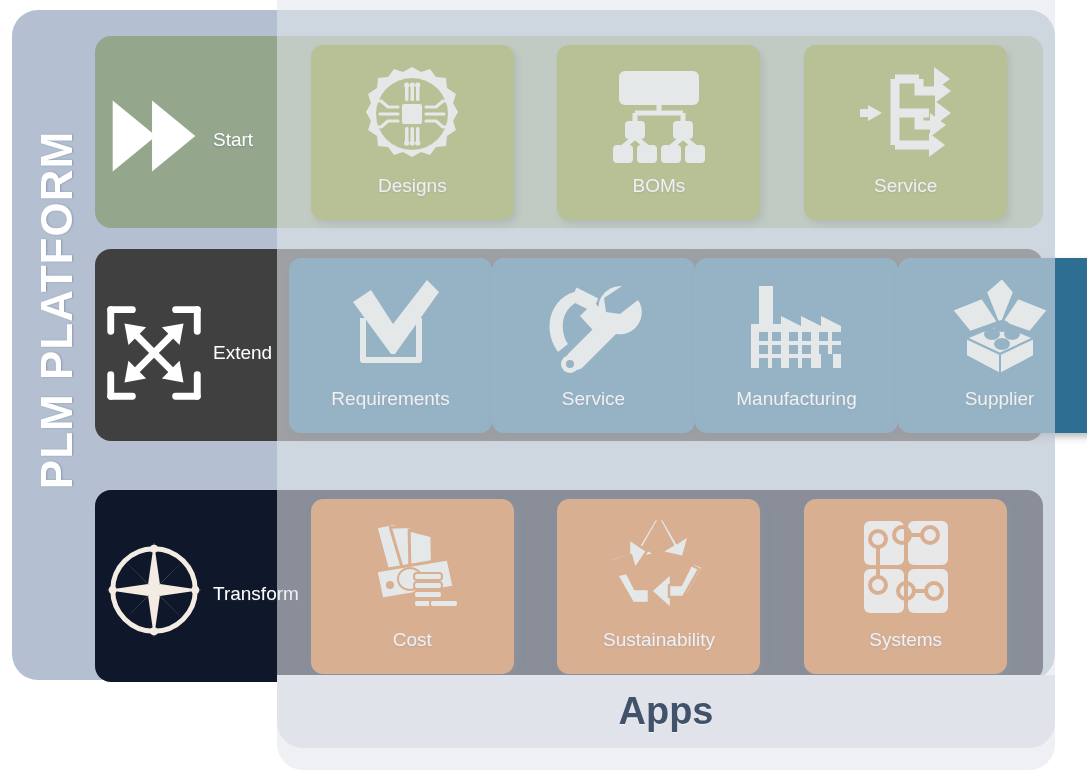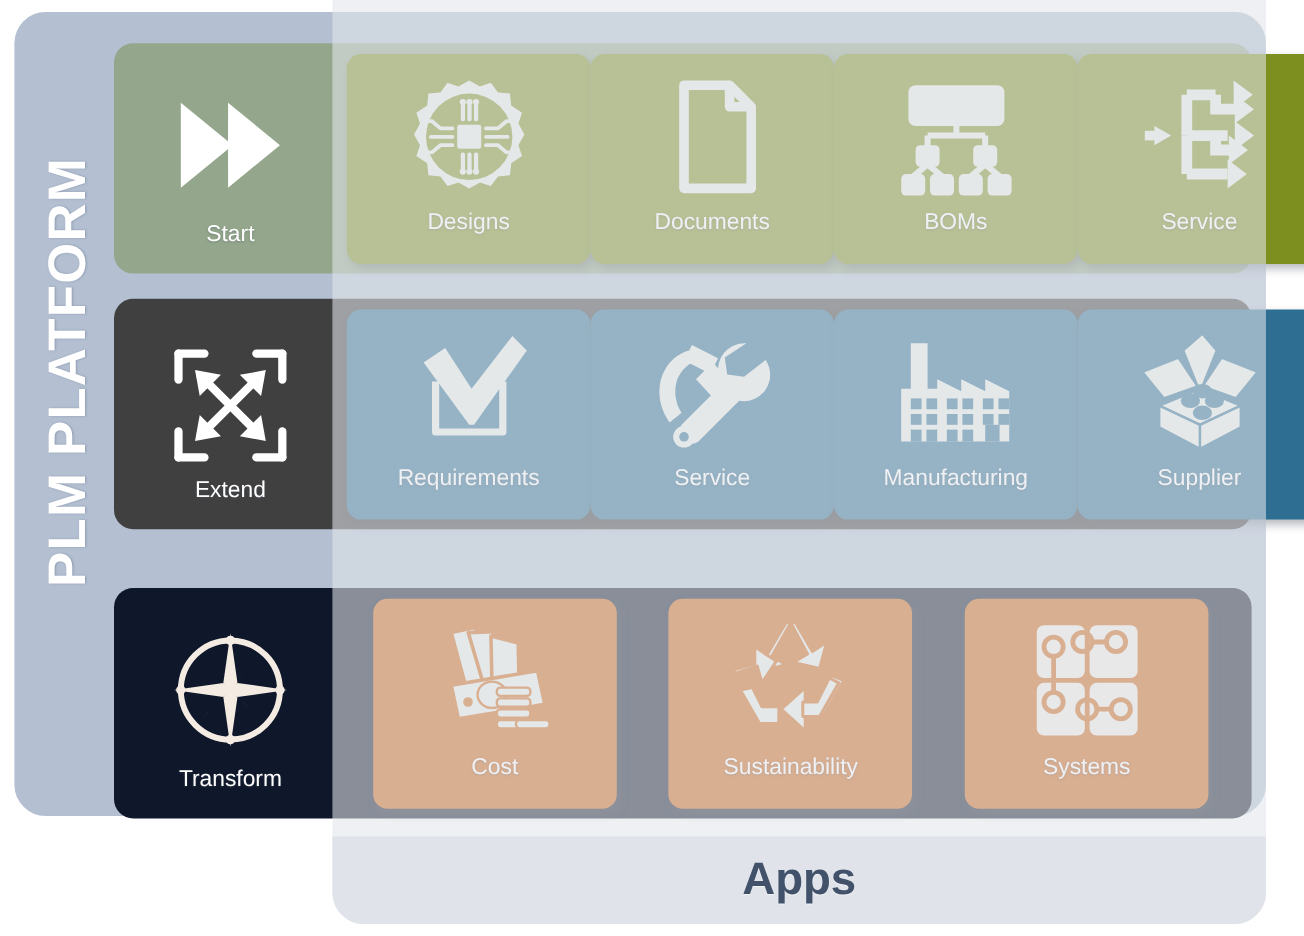--- a/index.html
+++ b/index.html
@@ -30,21 +30,21 @@
   #band-extend{top:239px;background:#404040;}
   #band-transform{top:480px;background:#0f172a;}
 
   .band-inner{
     position:absolute;inset:0;display:flex;align-items:stretch;
   }
 
   
   .stage{
     width:194px;flex:0 0 194px;position:relative;
-    display:flex;flex-direction:column;align-items:center;justify-content:center;
+    display:flex;flex-direction:row;align-items:center;justify-content:flex-start;
     padding-top:8px;box-sizing:border-box;
   }
   .stage-icon{width:118px;height:112px;display:block;}
   .stage-label{
     color:#ffffff;font-size:19px;margin-top:8px;
     text-shadow:0 1px 2px rgba(70,85,105,.40);
   }
 
   
   .tiles{
@@ -67,21 +67,21 @@
   .tile.orange{background:#cc6418;}
 
   
   #apps-panel{
     position:absolute;left:277px;top:0px;width:778px;height:770px;
     background:rgba(226,229,235,.58);
     border-radius:0 0 26px 26px;
     pointer-events:none;
   }
   #apps-footer{
-    position:absolute;left:277px;top:697px;width:778px;height:73px;
+    position:absolute;left:277px;top:675px;width:778px;height:73px;
     background:#e0e3e9;border-radius:0 0 26px 26px;
     display:flex;align-items:center;justify-content:center;
   }
   #apps-label{
     color:#42526b;font-size:38px;font-weight:bold;
     text-shadow:0 1px 1px rgba(255,255,255,.6);
   }
 </style>
 </head>
 <body>
@@ -131,29 +131,20 @@
                 <path d="M46 62 h-10 l-7 6 h-6" stroke="#e8ece7" stroke-width="3.2" fill="none" stroke-linecap="round" stroke-linejoin="round"></path>
                 <path d="M74 48 h10 l7-6 h6" stroke="#e8ece7" stroke-width="3.2" fill="none" stroke-linecap="round" stroke-linejoin="round"></path>
                 <path d="M74 55 h18" stroke="#e8ece7" stroke-width="3.2" fill="none" stroke-linecap="round"></path>
                 <path d="M74 62 h10 l7 6 h6" stroke="#e8ece7" stroke-width="3.2" fill="none" stroke-linecap="round" stroke-linejoin="round"></path>
               </g>
             </svg>
           </span>
           <span class="tile-label">Designs</span>
         </div>
 
-        <div class="tile green">
-          <span class="tile-icon">
-            <svg viewBox="0 0 120 110" width="122" height="110">
-              <path d="M36 12 h38 l18 18 v68 h-56 z" fill="none" stroke="#e8ece7" stroke-width="8" stroke-linejoin="round"></path>
-              <path d="M74 12 v18 h18" fill="none" stroke="#e8ece7" stroke-width="8" stroke-linejoin="round"></path>
-            </svg>
-          </span>
-          <span class="tile-label">Documents</span>
-        </div>
 
         <div class="tile green">
           <span class="tile-icon">
             <svg viewBox="0 0 120 110" width="122" height="110">
               <g stroke="#e8ece7" stroke-width="5" fill="none">
                 <path d="M60 44 v10"></path>
                   <path d="M36 54 h48"></path>
                 <path d="M36 54 v10"></path>
                   <path d="M84 54 v10"></path>
                 <path d="M36 78 l-12 10"></path>

